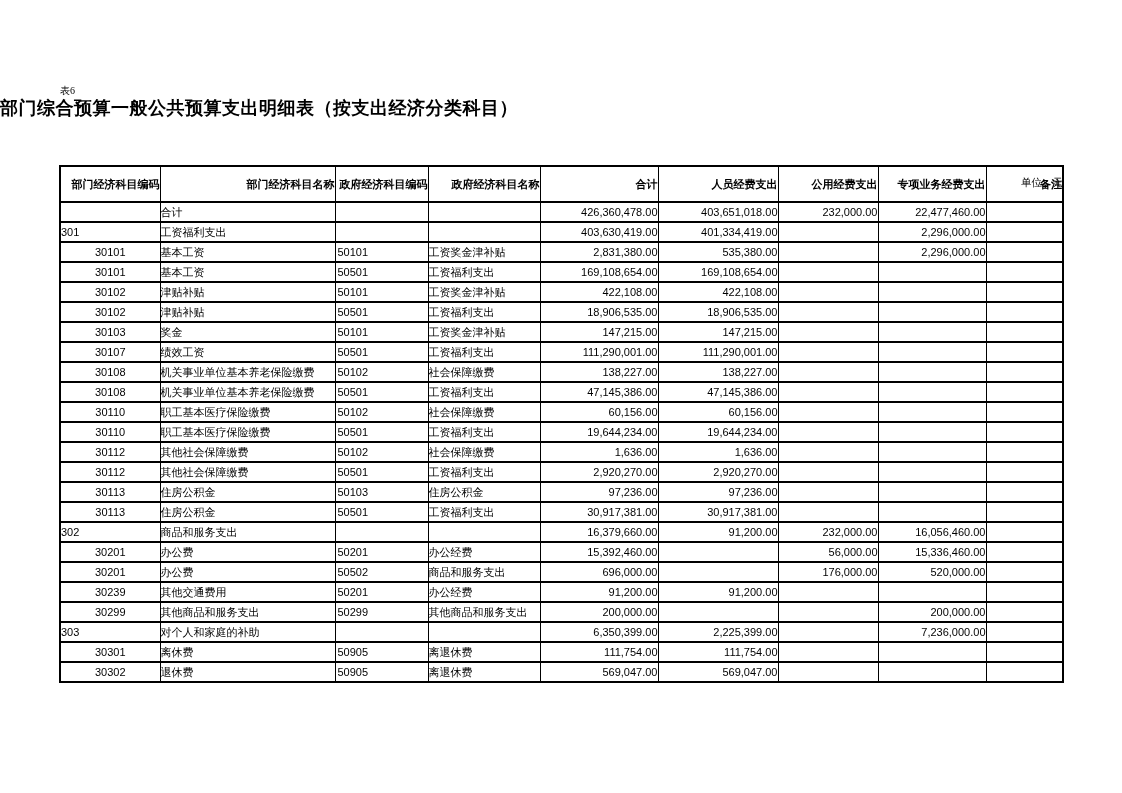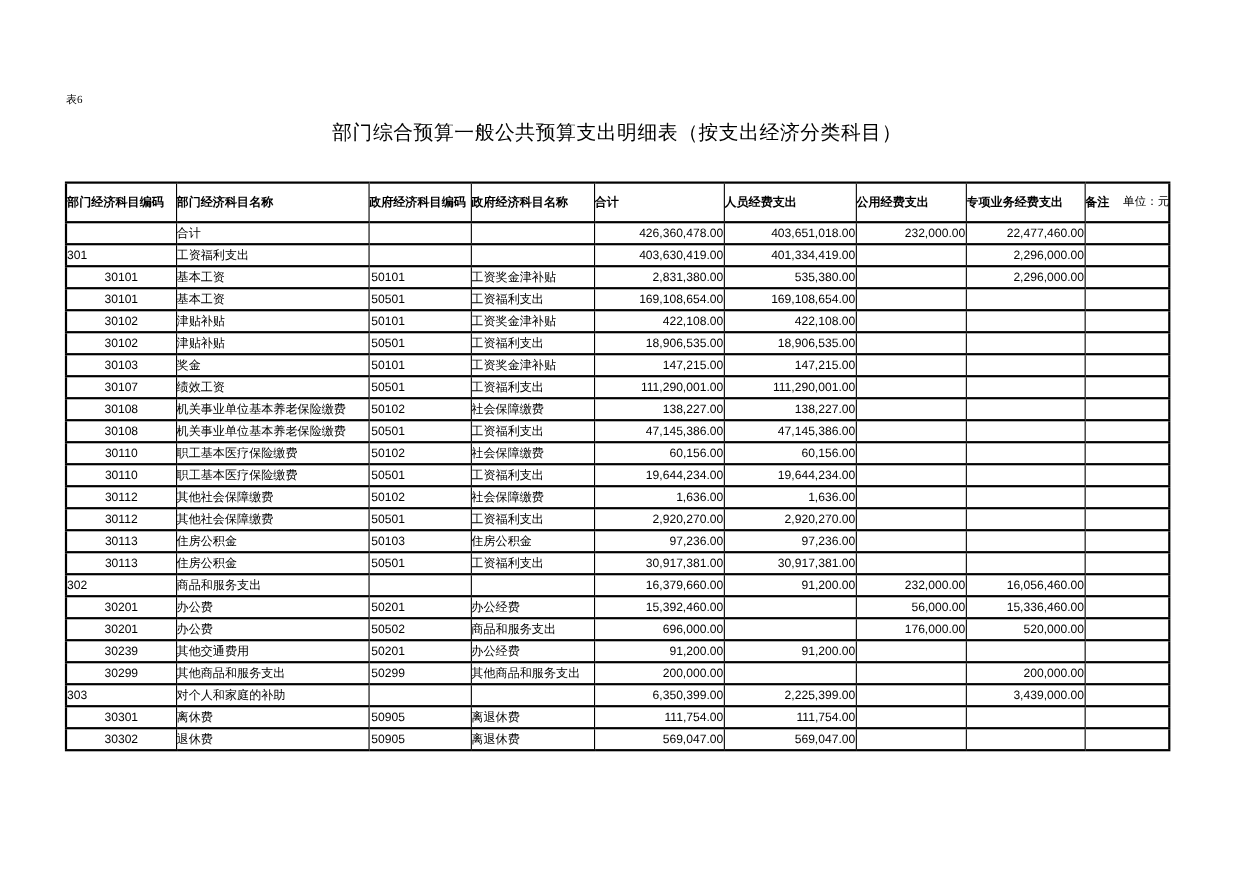--- a/index.html
+++ b/index.html
@@ -20,26 +20,26 @@
   }
   .table-label {
     position: absolute;
     left: 60px;
     top: 84px;
     font-size: 10px;
     font-family: "Liberation Serif", "DejaVu Serif", serif;
   }
   .page-title {
     position: absolute;
-    top: 108px;
+    top: 96px;
     left: 0;
     width: 100%;
-    text-align: center;
+    text-align: left;
     font-size: 18px;
-    font-weight: normal;
+    font-weight: bold;
     letter-spacing: 0.5px;
     margin: 0;
   }
   .unit-note {
     position: absolute;
     top: 142px;
     right: 59px;
     font-size: 10.5px;
     font-family: "Liberation Serif", "DejaVu Serif", serif;
     margin-top: 34px;
@@ -61,21 +61,21 @@
     font-size: 11px;
     line-height: 1.1;
     overflow: hidden;
     white-space: nowrap;
     padding: 0;
     vertical-align: middle;
   }
   table.budget th {
     height: 34px;
     font-weight: bold;
-    text-align: left;
+    text-align: right;
     font-family: "Liberation Serif", "DejaVu Serif", serif;
     font-size: 11px;
   }
   table.budget td {
     height: 18px;
   }
   td.name {
     text-align: left;
     padding-left: 3px;
     font-family: "Liberation Serif", "DejaVu Serif", serif;
@@ -365,21 +365,21 @@
           <td class="remark"></td>
         </tr>
         <tr>
           <td class="code-left">303</td>
           <td class="name">对个人和家庭的补助</td>
           <td class="name" style="padding-left: 2px; font-family: &quot;Liberation Sans&quot;, &quot;DejaVu Sans&quot;, sans-serif; font-size: 11px;"></td>
           <td class="name"></td>
           <td class="num">6,350,399.00</td>
           <td class="num">2,225,399.00</td>
           <td class="num"></td>
-          <td class="num">3,439,000.00</td>
+          <td class="num">7,236,000.00</td>
           <td class="remark"></td>
         </tr>
         <tr>
           <td class="code-center">30301</td>
           <td class="name">离休费</td>
           <td class="name" style="padding-left: 2px; font-family: &quot;Liberation Sans&quot;, &quot;DejaVu Sans&quot;, sans-serif; font-size: 11px;">50905</td>
           <td class="name">离退休费</td>
           <td class="num">111,754.00</td>
           <td class="num">111,754.00</td>
           <td class="num"></td>

